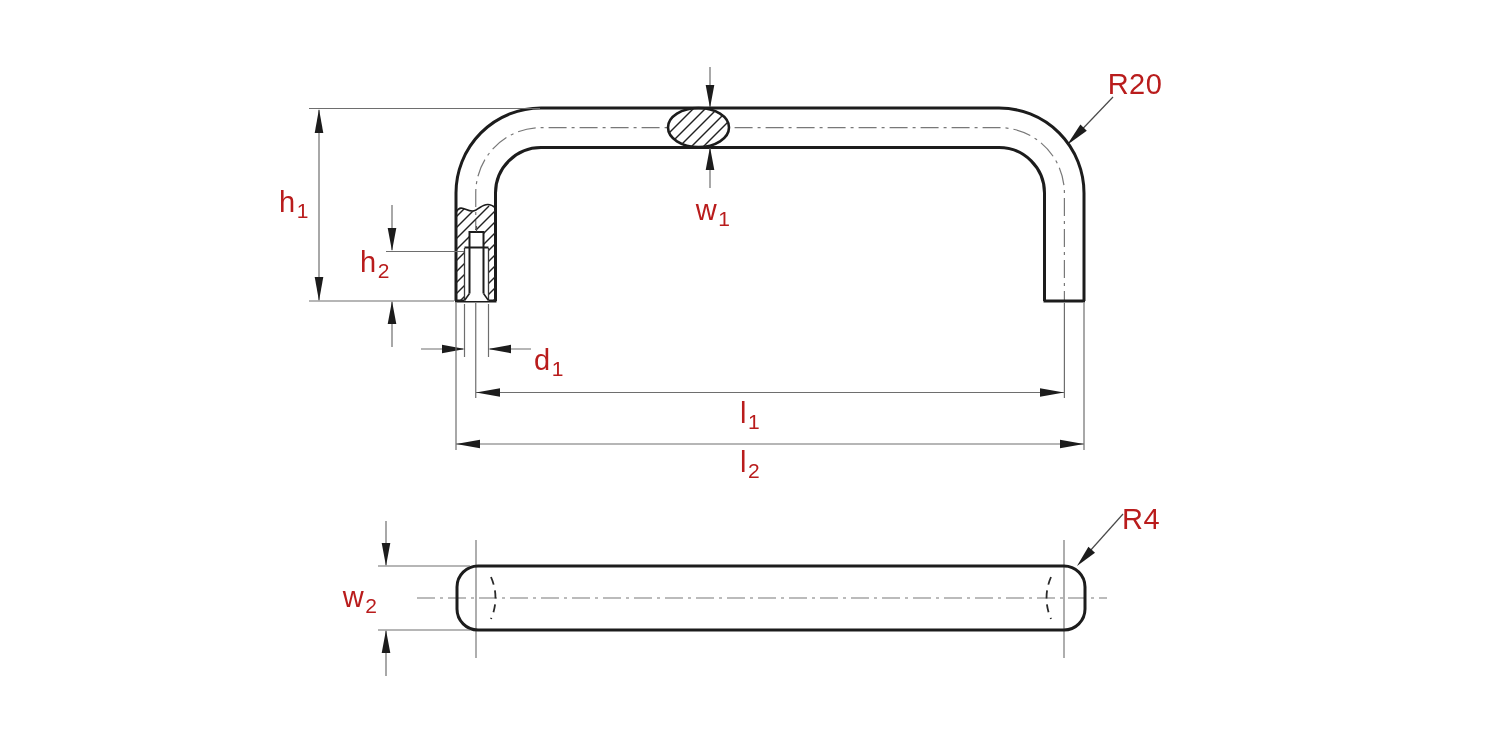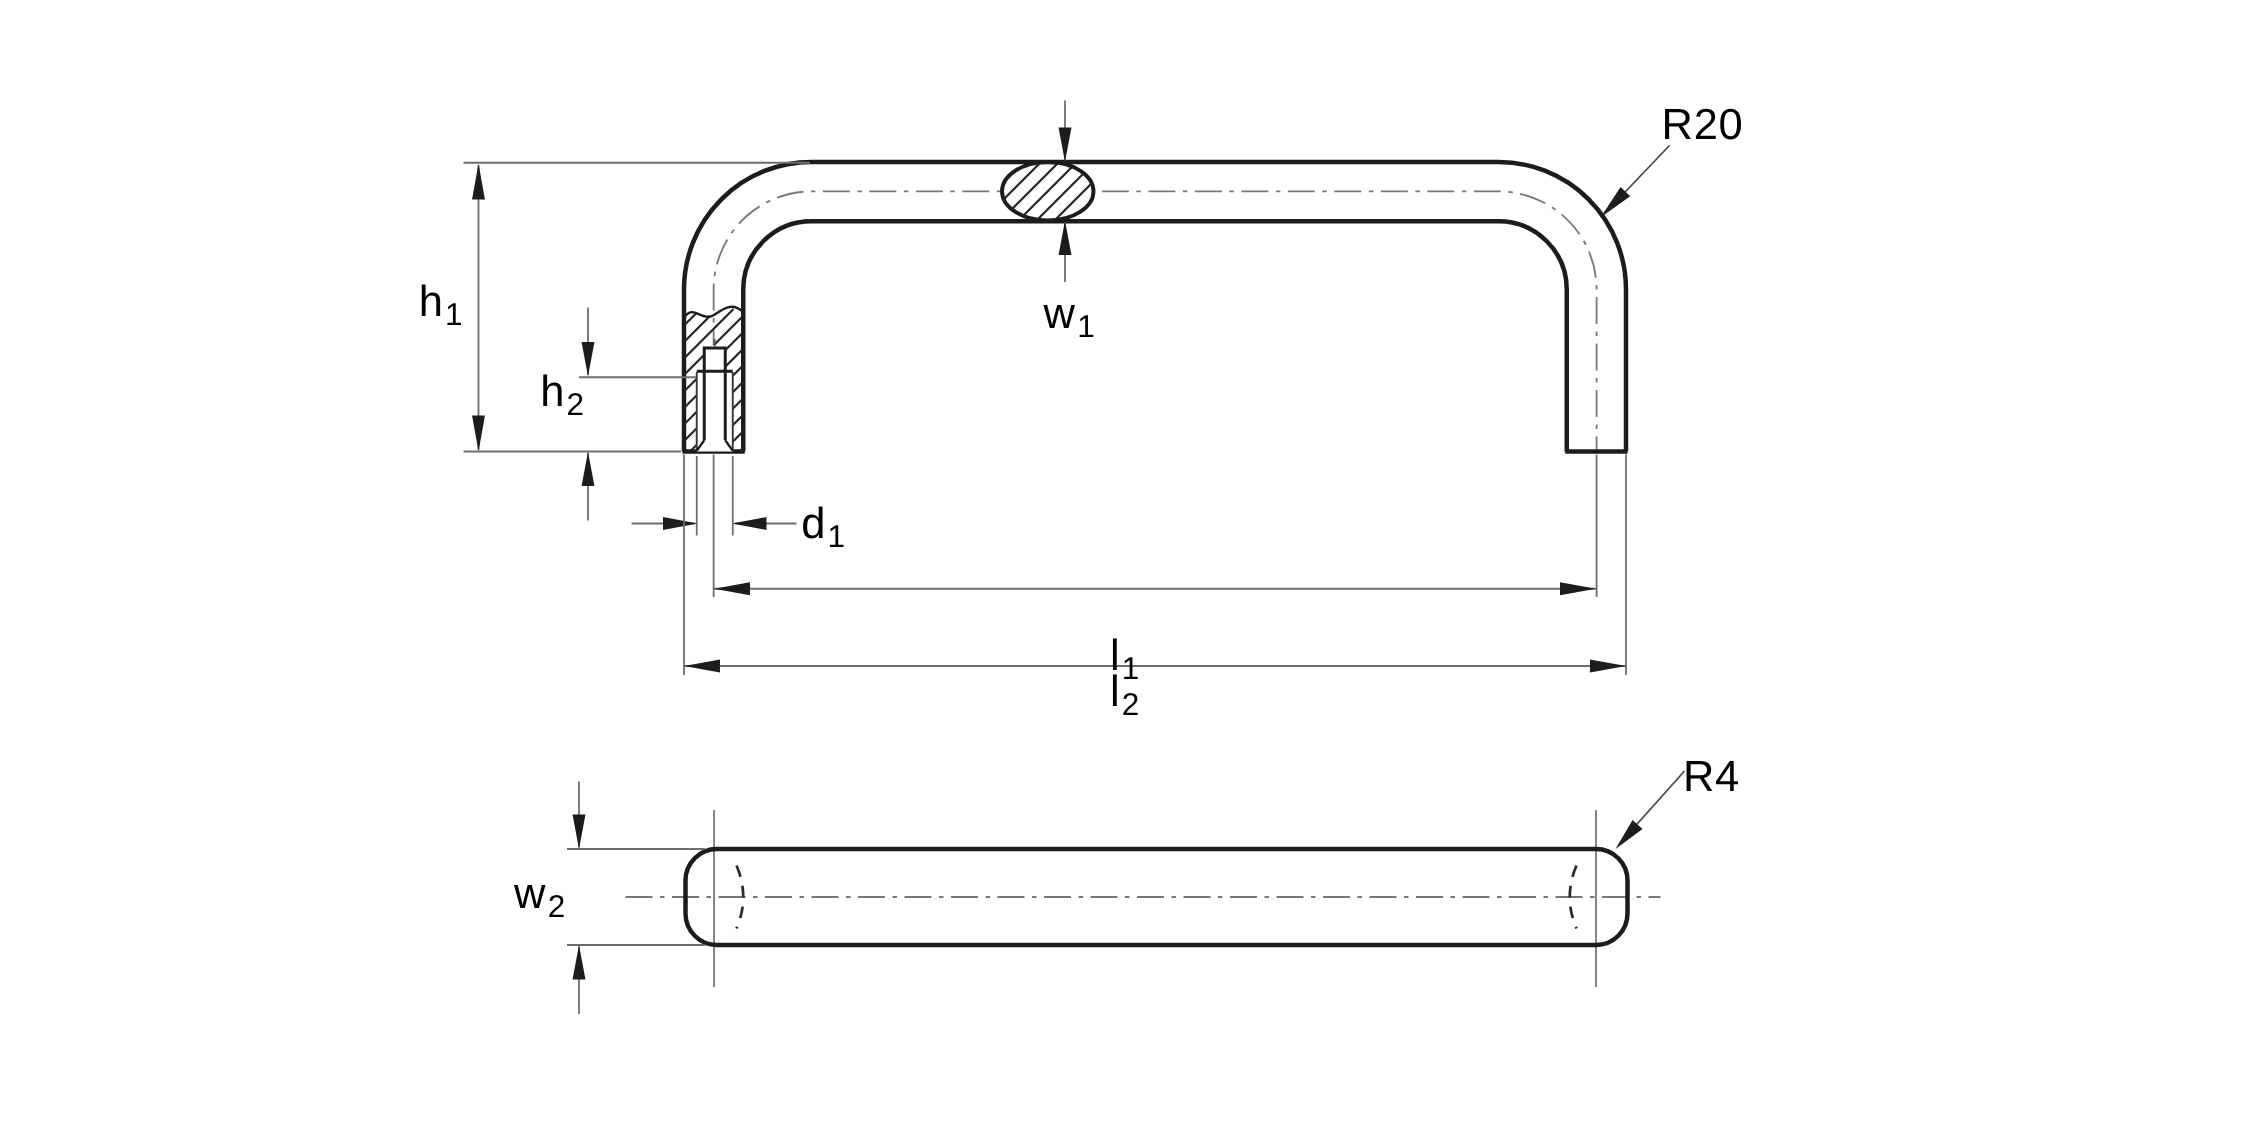--- a/index.html
+++ b/index.html
@@ -1,19 +1,19 @@
 <!DOCTYPE html>
 <html><head>
 <meta charset="utf-8">
 <style>
   html,body{margin:0;padding:0;background:#ffffff;}
   #canvas{position:relative;width:1500px;height:750px;background:#ffffff;overflow:hidden;
           font-family:"Liberation Sans",sans-serif;}
   #canvas svg{position:absolute;left:0;top:0;}
-  .lbl{position:absolute;transform:translate(-50%,-50%);font-size:29px;color:#000000;
+  .lbl{position:absolute;transform:translate(-50%,-50%);font-size:29px;color:#b91c1c;
        white-space:nowrap;letter-spacing:.5px;line-height:1;}
   .lbl .sub{font-size:21px;position:relative;top:6px;margin-left:1px;}
 </style>
 </head>
 <body>
 
 <div id="canvas">
 
 <svg width="1500" height="750" viewBox="0 0 1500 750">
   <defs>
@@ -156,23 +156,23 @@
     <polygon points="1077,566 1095,552.7 1088.4,546.7" fill="#1c1c1c"></polygon>
   </g>
 </svg>
 
 <div class="lbl" style="left:294px;top:202px"><span>h</span><span class="sub">1</span></div>
 
 <div class="lbl" style="left:375px;top:262px"><span>h</span><span class="sub">2</span></div>
 
 <div class="lbl" style="left:713px;top:210px"><span>w</span><span class="sub">1</span></div>
 
-<div class="lbl" style="left:549px;top:350px"><span>d</span><span class="sub">1</span></div>
+<div class="lbl" style="left:549px;top:360px"><span>d</span><span class="sub">1</span></div>
 
-<div class="lbl" style="left:750px;top:438px"><span>l</span><span class="sub">1</span></div>
+<div class="lbl" style="left:750px;top:413px"><span>l</span><span class="sub">1</span></div>
 
 <div class="lbl" style="left:750px;top:462px"><span>l</span><span class="sub">2</span></div>
 
 <div class="lbl" style="left:360px;top:597px"><span>w</span><span class="sub">2</span></div>
 
 <div class="lbl" style="left:1135px;top:84px">R20</div>
 
 <div class="lbl" style="left:1141px;top:519px">R4</div>
 
 </div>

